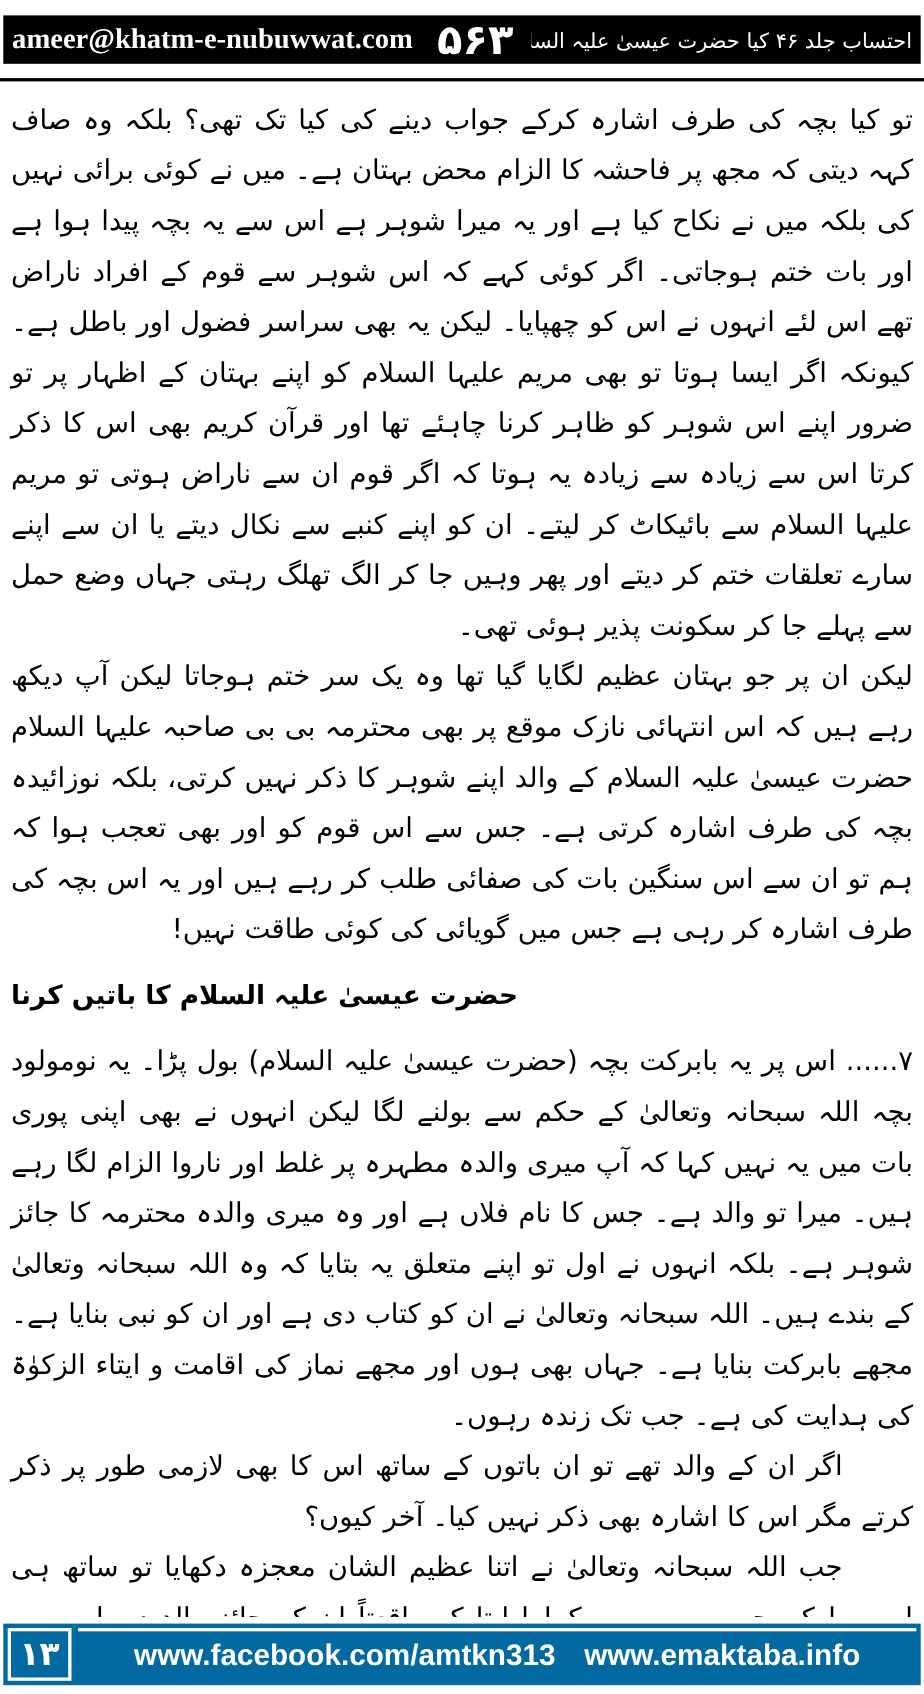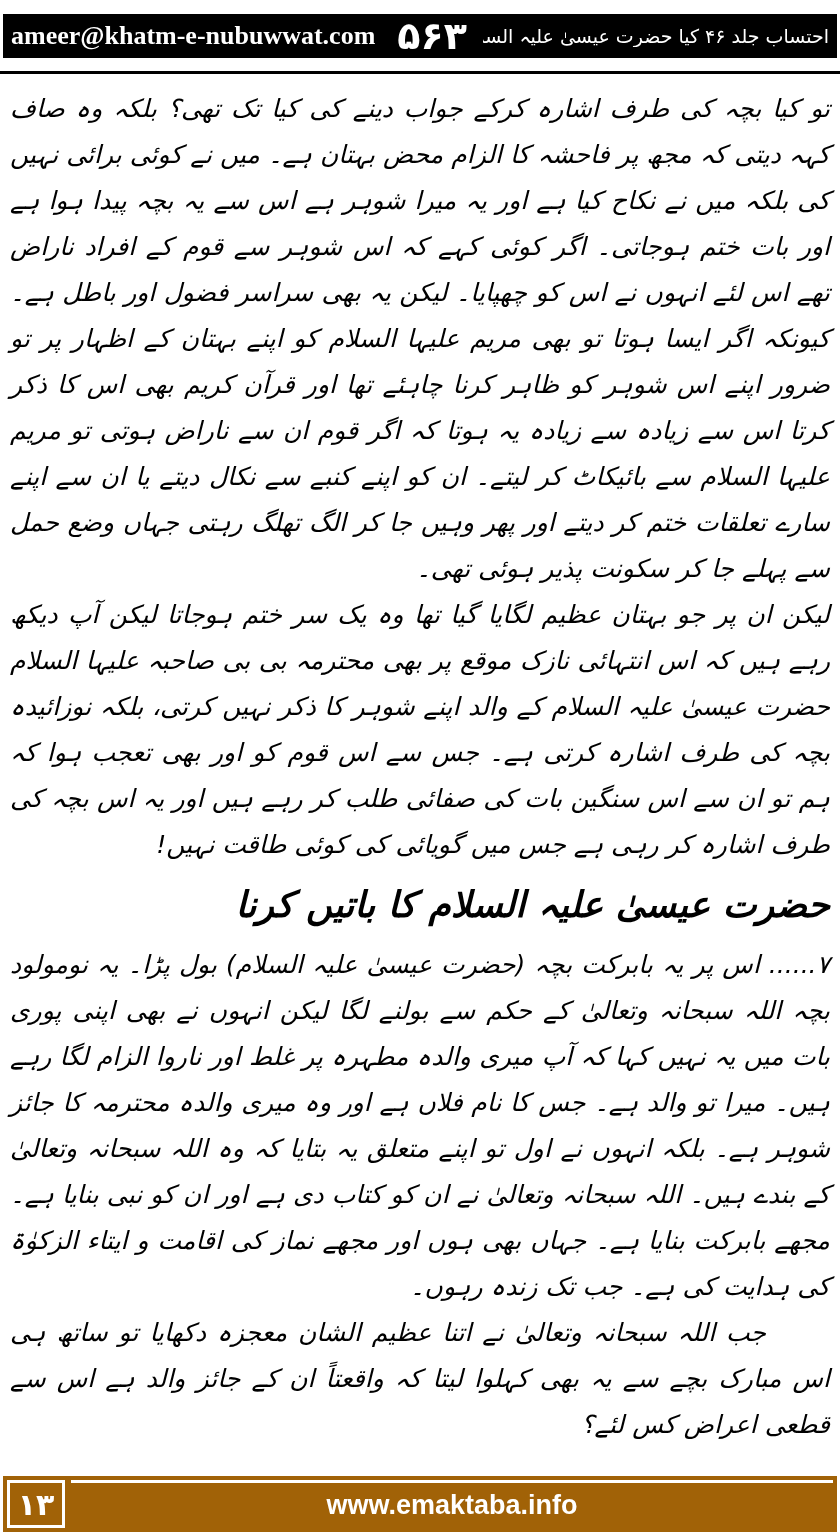--- a/index.html
+++ b/index.html
@@ -57,36 +57,35 @@
   }
   
   .content {
     flex: 1 1 auto;
     overflow: hidden;
     padding: 4px 10px 0 10px;
     direction: rtl;
     text-align: justify;
     font-size: 25px;
     line-height: 46px;
-    font-style: italic;
   }
   .content p { margin: 0; }
   .content p.indent { text-indent: 64px; }
   .content h2.heading {
-    text-align: right;
-    font-size: 36px;
+    text-align: left;
+    font-size: 24px;
     font-weight: bold;
     line-height: 58px;
     margin: 8px 0 8px 0;
   }
   
   .footer {
     flex: 0 0 auto;
     margin: 6px 3px 0 3px;
-    background: #a16207;
+    background: #0369a1;
     height: 56px;
     display: flex;
     direction: ltr;
     align-items: stretch;
     padding: 4px;
   }
   .footer .pagebox {
     width: 58px;
     border: 3px solid #ffffff;
     color: #ffffff;
@@ -123,24 +122,26 @@
     <span class="title">احتساب جلد ۴۶    کیا حضرت عیسیٰ علیہ السلام کے والد تھے؟</span>
   </header>
 
   <div class="rule"></div>
 
   <main class="content">
     <p>تو کیا بچہ کی طرف اشارہ کرکے جواب دینے کی کیا تک تھی؟ بلکہ وہ صاف کہہ دیتی کہ مجھ پر فاحشہ کا الزام محض بہتان ہے۔ میں نے کوئی برائی نہیں کی بلکہ میں نے نکاح کیا ہے اور یہ میرا شوہر ہے اس سے یہ بچہ پیدا ہوا ہے اور بات ختم ہوجاتی۔ اگر کوئی کہے کہ اس شوہر سے قوم کے افراد ناراض تھے اس لئے انہوں نے اس کو چھپایا۔ لیکن یہ بھی سراسر فضول اور باطل ہے۔ کیونکہ اگر ایسا ہوتا تو بھی مریم علیہا السلام کو اپنے بہتان کے اظہار پر تو ضرور اپنے اس شوہر کو ظاہر کرنا چاہئے تھا اور قرآن کریم بھی اس کا ذکر کرتا اس سے زیادہ سے زیادہ یہ ہوتا کہ اگر قوم ان سے ناراض ہوتی تو مریم علیہا السلام سے بائیکاٹ کر لیتے۔ ان کو اپنے کنبے سے نکال دیتے یا ان سے اپنے سارے تعلقات ختم کر دیتے اور پھر وہیں جا کر الگ تھلگ رہتی جہاں وضع حمل سے پہلے جا کر سکونت پذیر ہوئی تھی۔</p>
     <p>لیکن ان پر جو بہتان عظیم لگایا گیا تھا وہ یک سر ختم ہوجاتا لیکن آپ دیکھ رہے ہیں کہ اس انتہائی نازک موقع پر بھی محترمہ بی بی صاحبہ علیہا السلام حضرت عیسیٰ علیہ السلام کے والد اپنے شوہر کا ذکر نہیں کرتی، بلکہ نوزائیدہ بچہ کی طرف اشارہ کرتی ہے۔ جس سے اس قوم کو اور بھی تعجب ہوا کہ ہم تو ان سے اس سنگین بات کی صفائی طلب کر رہے ہیں اور یہ اس بچہ کی طرف اشارہ کر رہی ہے جس میں گویائی کی کوئی طاقت نہیں!</p>
     <h2 class="heading">حضرت عیسیٰ علیہ السلام کا باتیں کرنا</h2>
     <p>۷...... اس پر یہ بابرکت بچہ (حضرت عیسیٰ علیہ السلام) بول پڑا۔ یہ نومولود بچہ اللہ سبحانہ وتعالیٰ کے حکم سے بولنے لگا لیکن انہوں نے بھی اپنی پوری بات میں یہ نہیں کہا کہ آپ میری والدہ مطہرہ پر غلط اور ناروا الزام لگا رہے ہیں۔ میرا تو والد ہے۔ جس کا نام فلاں ہے اور وہ میری والدہ محترمہ کا جائز شوہر ہے۔ بلکہ انہوں نے اول تو اپنے متعلق یہ بتایا کہ وہ اللہ سبحانہ وتعالیٰ کے بندے ہیں۔ اللہ سبحانہ وتعالیٰ نے ان کو کتاب دی ہے اور ان کو نبی بنایا ہے۔ مجھے بابرکت بنایا ہے۔ جہاں بھی ہوں اور مجھے نماز کی اقامت و ایتاء الزکوٰۃ کی ہدایت کی ہے۔ جب تک زندہ رہوں۔</p>
+    <p class="indent">اگر ان کے والد تھے تو ان باتوں کے ساتھ اس کا بھی لازمی طور پر ذکر کرتے مگر اس کا اشارہ بھی ذکر نہیں کیا۔ آخر کیوں؟</p>
     <p class="indent">جب اللہ سبحانہ وتعالیٰ نے اتنا عظیم الشان معجزہ دکھایا تو ساتھ ہی اس مبارک بچے سے یہ بھی کہلوا لیتا کہ واقعتاً ان کے جائز والد ہے اس سے قطعی اعراض کس لئے؟</p>
 
   </main>
 
   <footer class="footer">
     <div class="pagebox">۱۳</div>
     <div class="links">
+      <span>www.facebook.com/amtkn313</span>
       <span>www.emaktaba.info</span>
     </div>
   </footer>
 
 </div>
 
 </body></html>

